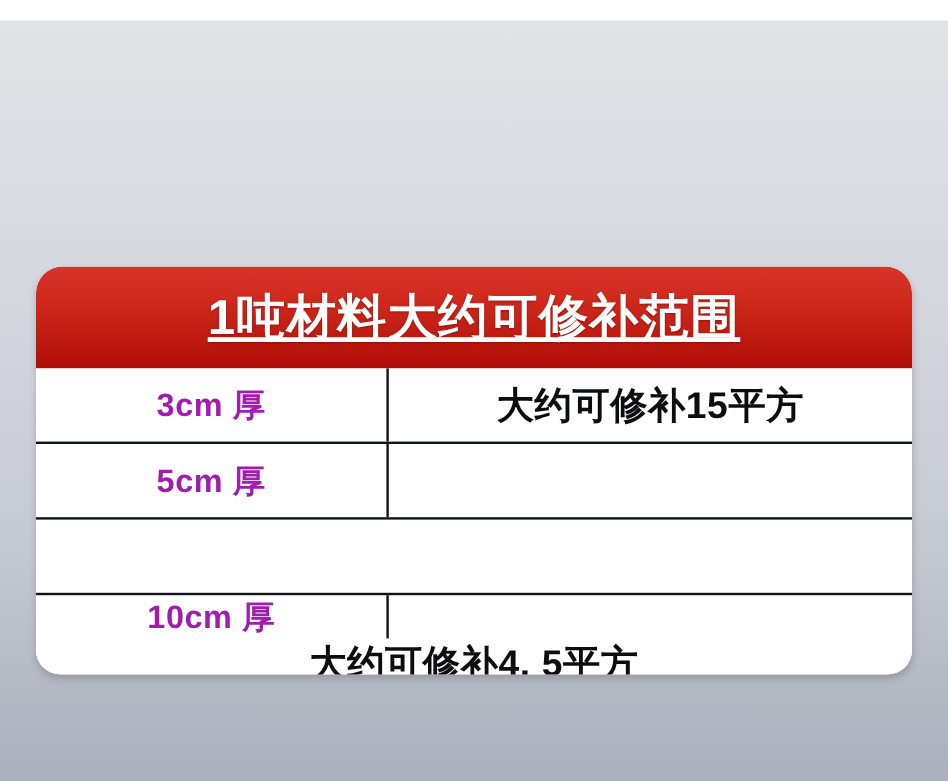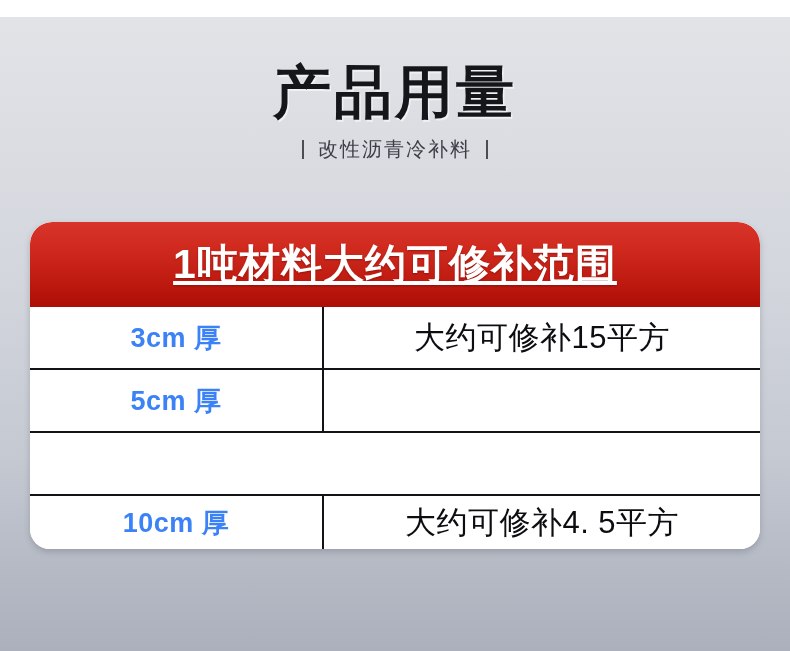--- a/index.html
+++ b/index.html
@@ -111,65 +111,58 @@
     background: #ffffff;
   }
   .table-row {
     display: flex;
     align-items: stretch;
     height: 61px;
     border-bottom: 2.5px solid #111317;
   }
   .table-row:last-child {
     border-bottom: none;
-    height: 53px;
+    height: 66px;
+    flex-direction: column;
   }
   .cell-thickness {
     width: 292px;
     border-right: 2.5px solid #111317;
     display: flex;
     align-items: center;
     justify-content: center;
   }
   .cell-area {
     flex: 1;
     display: flex;
     align-items: center;
     justify-content: center;
   }
   .thickness-text {
     font-size: 27px;
     font-weight: bold;
-    color: #3b82f6;
+    color: #a21caf;
     letter-spacing: 0.5px;
     white-space: nowrap;
   }
   .area-text {
     font-size: 31px;
-    font-weight: normal;
+    font-weight: bold;
     color: #0c0d10;
     letter-spacing: 0.5px;
     white-space: nowrap;
   }
 </style>
 </head>
 <body>
 
 <div id="page">
 
   <div id="top-strip"></div>
 
-  <div id="header">
-    <div id="page-title">产品用量</div>
-    <div id="subtitle-row">
-      <span class="sub-bar"></span>
-      <span id="subtitle">改性沥青冷补料</span>
-      <span class="sub-bar"></span>
-    </div>
-  </div>
 
   <div id="card">
 
     <div id="table-header">
       <span id="table-header-title">1吨材料大约可修补范围</span>
     </div>
 
     <div id="table-body">
 
       <div class="table-row">

